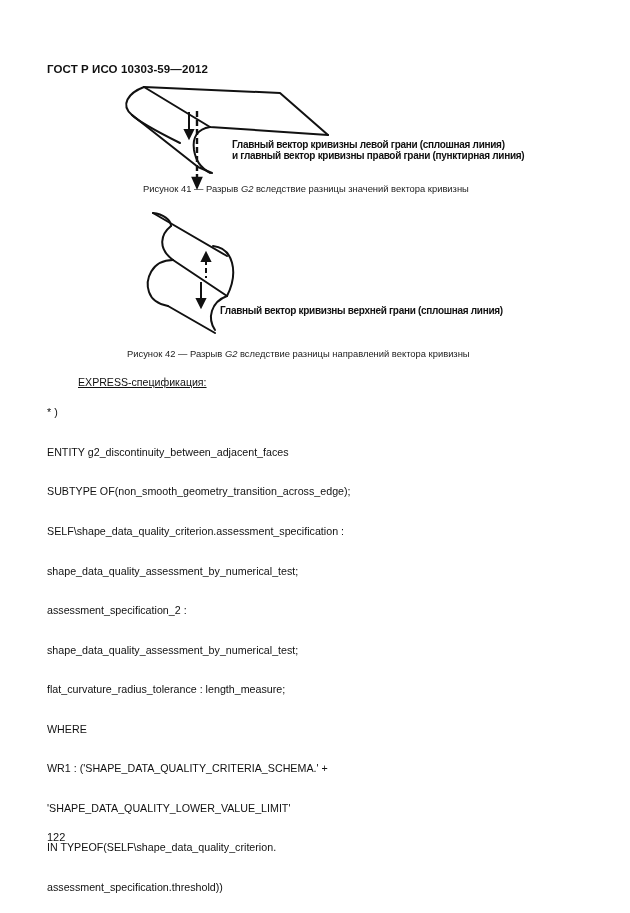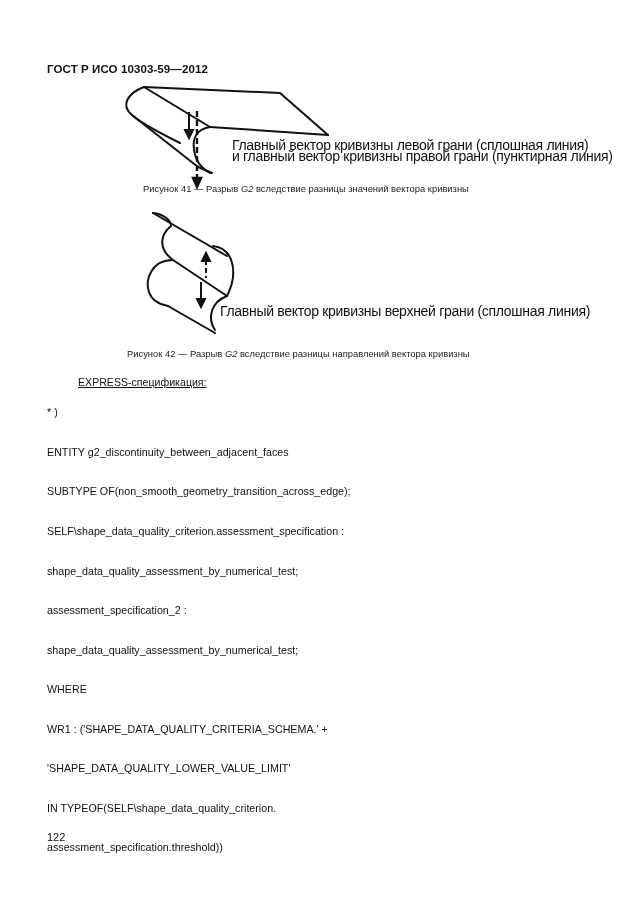--- a/index.html
+++ b/index.html
@@ -6,21 +6,21 @@
     body {
       width: 630px; height: 913px; position: relative; overflow: hidden;
       font-family: "Liberation Sans", sans-serif; color: #111;
     }
     .header {
       position: absolute; left: 47px; top: 47px;
       font-size: 11.5px; font-weight: bold; letter-spacing: 0.1px; margin-top: 16px;
     }
     .fig { position: absolute; }
     .fig-label {
-      position: absolute; font-size: 14px; font-weight: normal; line-height: 10.5px;
+      position: absolute; font-size: 10px; font-weight: bold; line-height: 10.5px;
       white-space: nowrap; letter-spacing: -0.3px; color: #111;
     }
     .caption {
       position: absolute; font-size: 9.4px; white-space: nowrap; color: #222;
     }
     .express-title {
       position: absolute; left: 78px; top: 376px; font-size: 10.6px;
       text-decoration: underline; color: #111;
     }
     .code {
@@ -100,20 +100,21 @@
 <div class="express-title">EXPRESS-спецификация:</div>
 
 <div class="code">
   <div>* )</div>
   <div>ENTITY g2_discontinuity_between_adjacent_faces</div>
   <div>SUBTYPE OF(non_smooth_geometry_transition_across_edge);</div>
   <div>SELF\shape_data_quality_criterion.assessment_specification :</div>
   <div>shape_data_quality_assessment_by_numerical_test;</div>
   <div>assessment_specification_2 :</div>
   <div>shape_data_quality_assessment_by_numerical_test;</div>
+  <div>flat_curvature_radius_tolerance : length_measure;</div>
   <div>WHERE</div>
   <div>WR1 : ('SHAPE_DATA_QUALITY_CRITERIA_SCHEMA.' +</div>
   <div>'SHAPE_DATA_QUALITY_LOWER_VALUE_LIMIT'</div>
   <div>IN TYPEOF(SELF\shape_data_quality_criterion.</div>
   <div>assessment_specification.threshold))</div>
   
   
   
   
   

